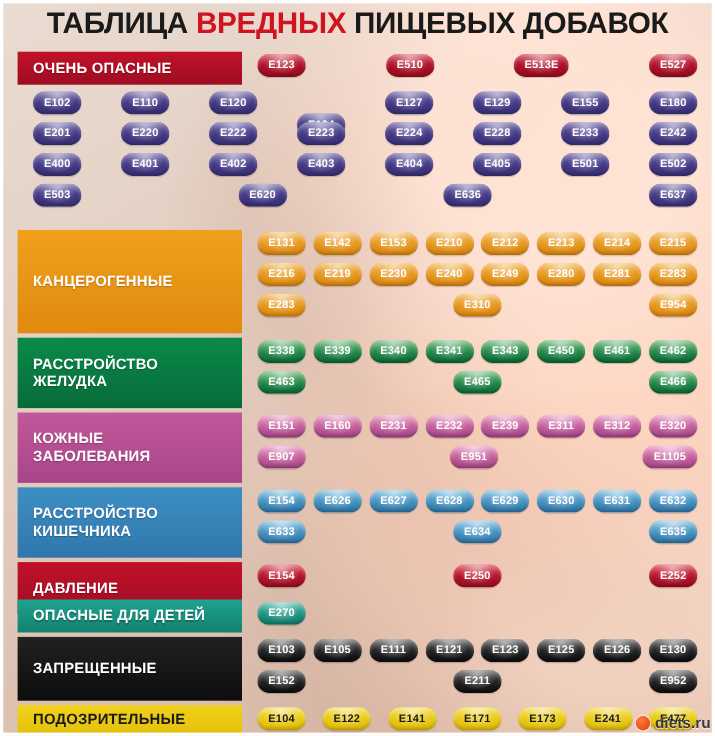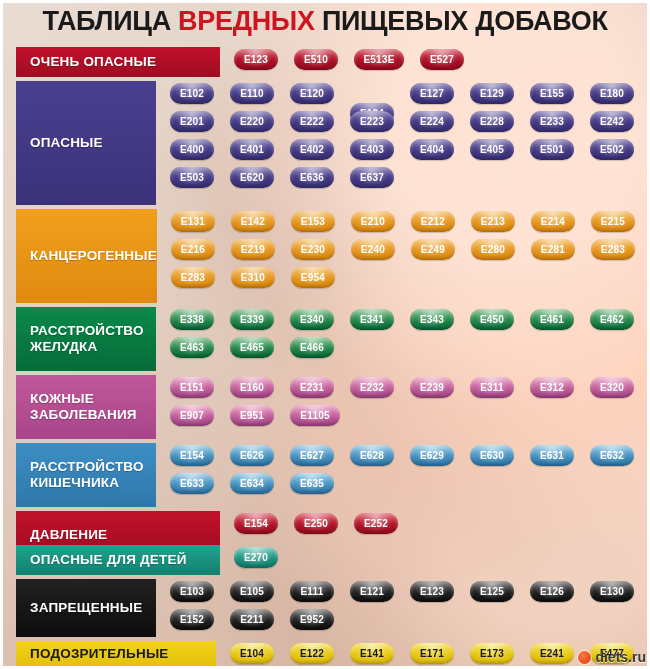--- a/index.html
+++ b/index.html
@@ -56,24 +56,25 @@
     text-shadow:0 1px 1px rgba(0,0,0,.25);
   }
   .cat.yellowtxt{color:#1a1a1a;text-shadow:none;}
   .pills{
     position:relative;
     flex:1;
     padding-left:14px;
   }
   .prow{
     display:flex;
-    gap:16px;
+    gap:6px;
     height:24px;
     align-items:center;
     margin-bottom:4px;
+    justify-content:space-between;
   }
   .pill{
     width:44px;height:21px;
     border-radius:11px/10.5px;
     display:flex;align-items:center;justify-content:center;
     font-size:10px;
     font-weight:bold;
     color:#ffffff;
     letter-spacing:.2px;
     box-shadow:inset 0 5px 6px -3px rgba(255,255,255,.55),
@@ -102,23 +103,20 @@
         <div class="pills">
           <div class="prow">
             <div class="pill" style="background: radial-gradient(at 50% 18%, rgba(255, 255, 255, 0.55) 0%, rgba(255, 255, 255, 0) 60%), linear-gradient(rgb(194, 17, 42) 0%, rgb(157, 13, 34) 100%); color: rgb(255, 255, 255);">E123</div>
             <div class="pill" style="background: radial-gradient(at 50% 18%, rgba(255, 255, 255, 0.55) 0%, rgba(255, 255, 255, 0) 60%), linear-gradient(rgb(194, 17, 42) 0%, rgb(157, 13, 34) 100%); color: rgb(255, 255, 255);">E510</div>
             <div class="pill w52" style="background: radial-gradient(at 50% 18%, rgba(255, 255, 255, 0.55) 0%, rgba(255, 255, 255, 0) 60%), linear-gradient(rgb(194, 17, 42) 0%, rgb(157, 13, 34) 100%); color: rgb(255, 255, 255);">E513E</div>
             <div class="pill" style="background: radial-gradient(at 50% 18%, rgba(255, 255, 255, 0.55) 0%, rgba(255, 255, 255, 0) 60%), linear-gradient(rgb(194, 17, 42) 0%, rgb(157, 13, 34) 100%); color: rgb(255, 255, 255);">E527</div>
           </div>
         </div>
       </div>
       <div class="row" style="top: 81px; height: 124px; width: 618px;">
-        <div class="cat" style="height: 124px; background: linear-gradient(rgb(74, 63, 143) 0%, rgb(59, 50, 122) 100%); color: rgb(255, 255, 255);">
-          <span style="white-space: pre-line;">ОПАСНЫЕ</span>
-        </div>
         <div class="pills">
           <div class="prow">
             <div class="pill" style="background: radial-gradient(at 50% 18%, rgba(255, 255, 255, 0.55) 0%, rgba(255, 255, 255, 0) 60%), linear-gradient(rgb(74, 63, 143) 0%, rgb(59, 50, 122) 100%); color: rgb(255, 255, 255);">E102</div>
             <div class="pill" style="background: radial-gradient(at 50% 18%, rgba(255, 255, 255, 0.55) 0%, rgba(255, 255, 255, 0) 60%), linear-gradient(rgb(74, 63, 143) 0%, rgb(59, 50, 122) 100%); color: rgb(255, 255, 255);">E110</div>
             <div class="pill" style="background: radial-gradient(at 50% 18%, rgba(255, 255, 255, 0.55) 0%, rgba(255, 255, 255, 0) 60%), linear-gradient(rgb(74, 63, 143) 0%, rgb(59, 50, 122) 100%); color: rgb(255, 255, 255);">E120</div>
             <div class="pill" style="background: radial-gradient(at 50% 18%, rgba(255, 255, 255, 0.55) 0%, rgba(255, 255, 255, 0) 60%), linear-gradient(rgb(74, 63, 143) 0%, rgb(59, 50, 122) 100%); color: rgb(255, 255, 255); margin-top: 41px;">E124</div>
             <div class="pill" style="background: radial-gradient(at 50% 18%, rgba(255, 255, 255, 0.55) 0%, rgba(255, 255, 255, 0) 60%), linear-gradient(rgb(74, 63, 143) 0%, rgb(59, 50, 122) 100%); color: rgb(255, 255, 255);">E127</div>
             <div class="pill" style="background: radial-gradient(at 50% 18%, rgba(255, 255, 255, 0.55) 0%, rgba(255, 255, 255, 0) 60%), linear-gradient(rgb(74, 63, 143) 0%, rgb(59, 50, 122) 100%); color: rgb(255, 255, 255);">E129</div>
             <div class="pill" style="background: radial-gradient(at 50% 18%, rgba(255, 255, 255, 0.55) 0%, rgba(255, 255, 255, 0) 60%), linear-gradient(rgb(74, 63, 143) 0%, rgb(59, 50, 122) 100%); color: rgb(255, 255, 255);">E155</div>
             <div class="pill" style="background: radial-gradient(at 50% 18%, rgba(255, 255, 255, 0.55) 0%, rgba(255, 255, 255, 0) 60%), linear-gradient(rgb(74, 63, 143) 0%, rgb(59, 50, 122) 100%); color: rgb(255, 255, 255);">E180</div>

